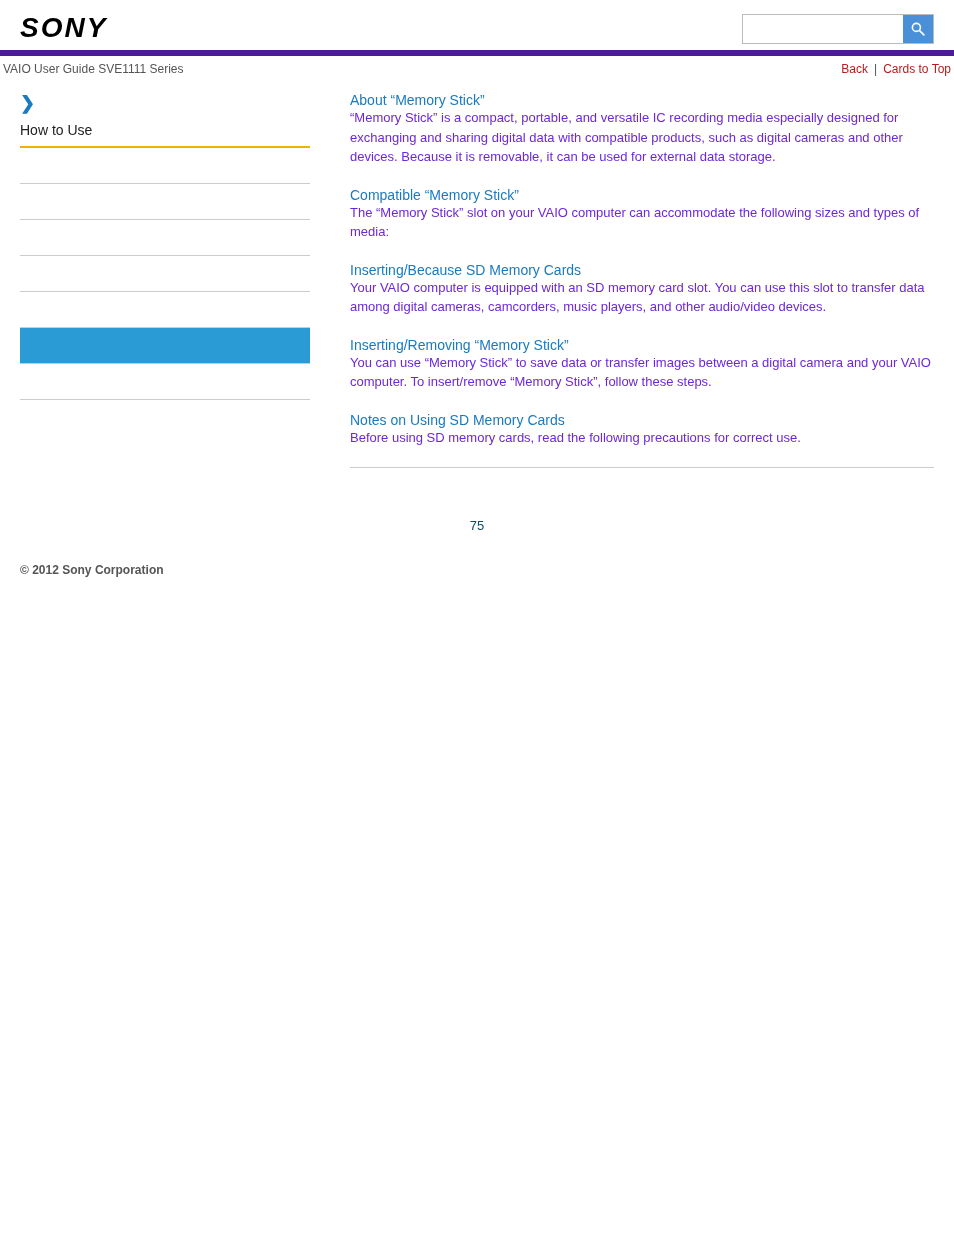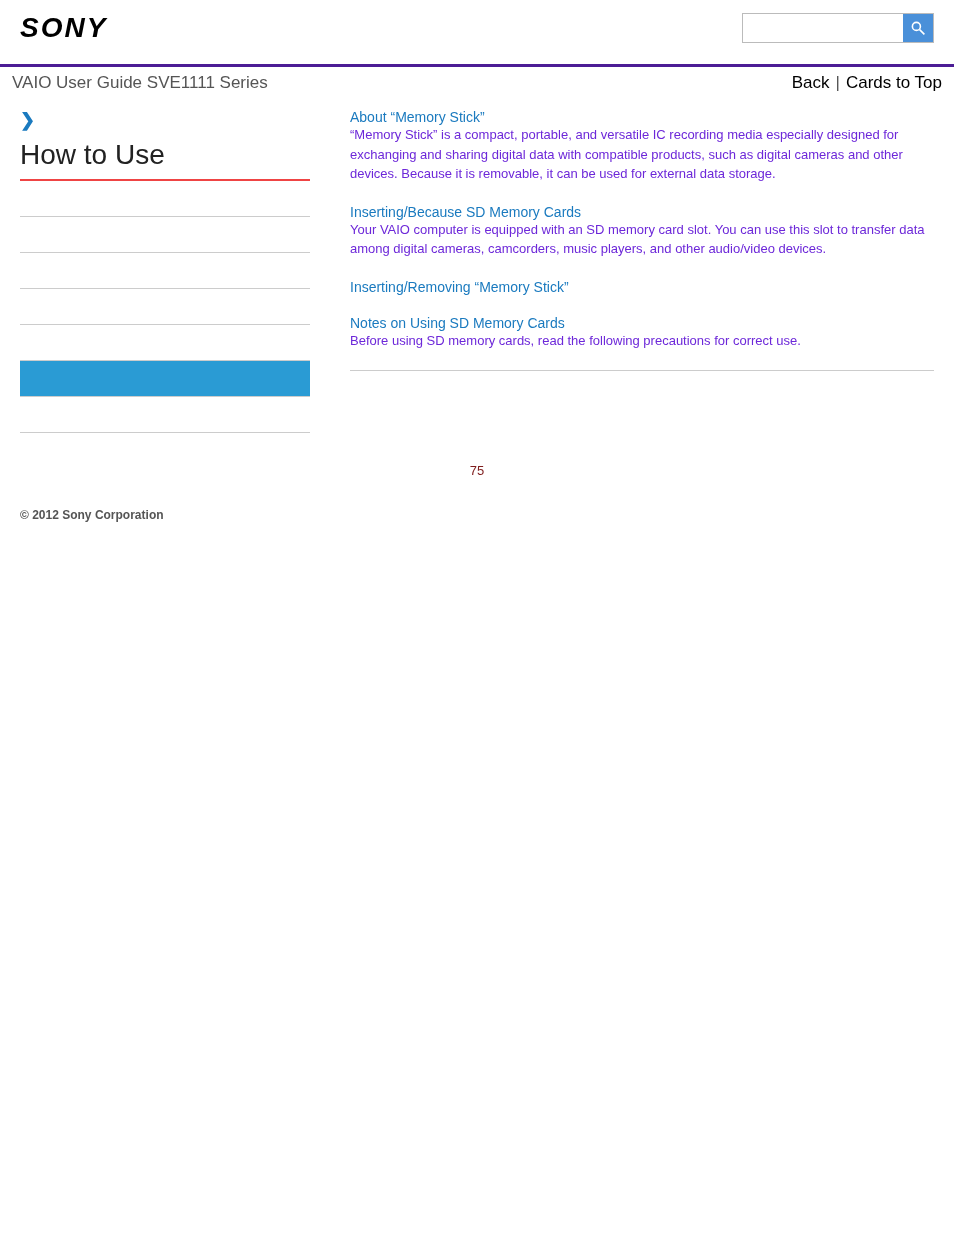--- a/index.html
+++ b/index.html
@@ -8,24 +8,24 @@
       font-size: 13px;
       color: #333;
       background: #fff;
       width: 954px;
       min-height: 1235px;
     }
 
     
     .header {
       display: flex;
-      align-items: center;
+      align-items: flex-end;
       justify-content: space-between;
-      padding: 12px 20px 20px 20px;
-      border-bottom: 3px solid #4c1d95;
+      padding: 12px 20px 6px 20px;
+      border-bottom: 6px solid #4c1d95;
     }
     .sony-logo {
       font-size: 28px;
       font-weight: 900;
       letter-spacing: 2px;
       color: #000;
       font-style: italic;
     }
     .search-box {
       display: flex;
@@ -56,30 +56,30 @@
       stroke: #fff;
       fill: none;
       stroke-width: 2;
     }
 
     
     .subheader {
       display: flex;
       align-items: center;
       justify-content: space-between;
-      padding: 6px 12px;
-      font-size: 17px;
+      padding: 6px 3px;
+      font-size: 12px;
       color: #555;
     }
     .subheader-links {
       display: flex;
       gap: 6px;
     }
     .subheader-links a {
-      color: #000000;
+      color: #b91c1c;
       text-decoration: none;
     }
     .divider-text {
       color: #555;
     }
 
     
     .main-container {
       display: flex;
       padding: 10px 20px 20px 20px;
@@ -92,24 +92,24 @@
       padding-right: 20px;
     }
     .sidebar-arrow {
       color: #1a7abf;
       font-size: 18px;
       font-weight: bold;
       margin-bottom: 8px;
       display: block;
     }
     .sidebar-title {
-      font-size: 28px;
+      font-size: 14px;
       font-weight: normal;
       color: #222;
-      border-bottom: 2px solid #ef4444;
+      border-bottom: 2px solid #eab308;
       padding-bottom: 8px;
       margin-bottom: 0;
     }
     .sidebar-items {
       list-style: none;
       margin-top: 0;
     }
     .sidebar-item {
       border-bottom: 1px solid #ccc;
       padding: 10px 0;
@@ -162,21 +162,21 @@
     
     .footer {
       padding: 20px 20px 10px 20px;
       font-size: 12px;
       color: #555;
       font-weight: bold;
     }
     .page-number {
       text-align: center;
       font-size: 13px;
-      color: #7f1d1d;
+      color: #0c4a6e;
       padding: 10px 0;
     }
   </style>
 </head>
 <body>
 
 <div class="header">
   <div class="sony-logo">SONY</div>
   <div class="search-box">
     <input class="search-input" type="text" style="">
@@ -214,29 +214,34 @@
     </ul>
   </div>
 
   <div class="content">
 
     <div class="content-section">
       <a href="#" class="section-title">About “Memory Stick”</a>
       <p class="section-text">“Memory Stick” is a compact, portable, and versatile IC recording media especially designed for exchanging and sharing digital data with compatible products, such as digital cameras and other devices. Because it is removable, it can be used for external data storage.</p>
     </div>
 
+    <div class="content-section">
+      <a href="#" class="section-title">Compatible “Memory Stick”</a>
+      <p class="section-text">The “Memory Stick” slot on your VAIO computer can accommodate the following sizes and types of media:</p>
+    </div>
 
 
     <div class="content-section">
       <a href="#" class="section-title">Inserting/Because SD Memory Cards</a>
       <p class="section-text">Your VAIO computer is equipped with an SD memory card slot. You can use this slot to transfer data among digital cameras, camcorders, music players, and other audio/video devices.</p>
     </div>
 
     <div class="content-section">
       <a href="#" class="section-title">Inserting/Removing “Memory Stick”</a>
+      <p class="section-text">You can use “Memory Stick” to save data or transfer images between a digital camera and your VAIO computer. To insert/remove “Memory Stick”, follow these steps.</p>
     </div>
 
     <div class="content-section">
       <a href="#" class="section-title">Notes on Using SD Memory Cards</a>
       <p class="section-text">Before using SD memory cards, read the following precautions for correct use.</p>
     </div>
 
 
     <hr class="content-divider">
   </div>

